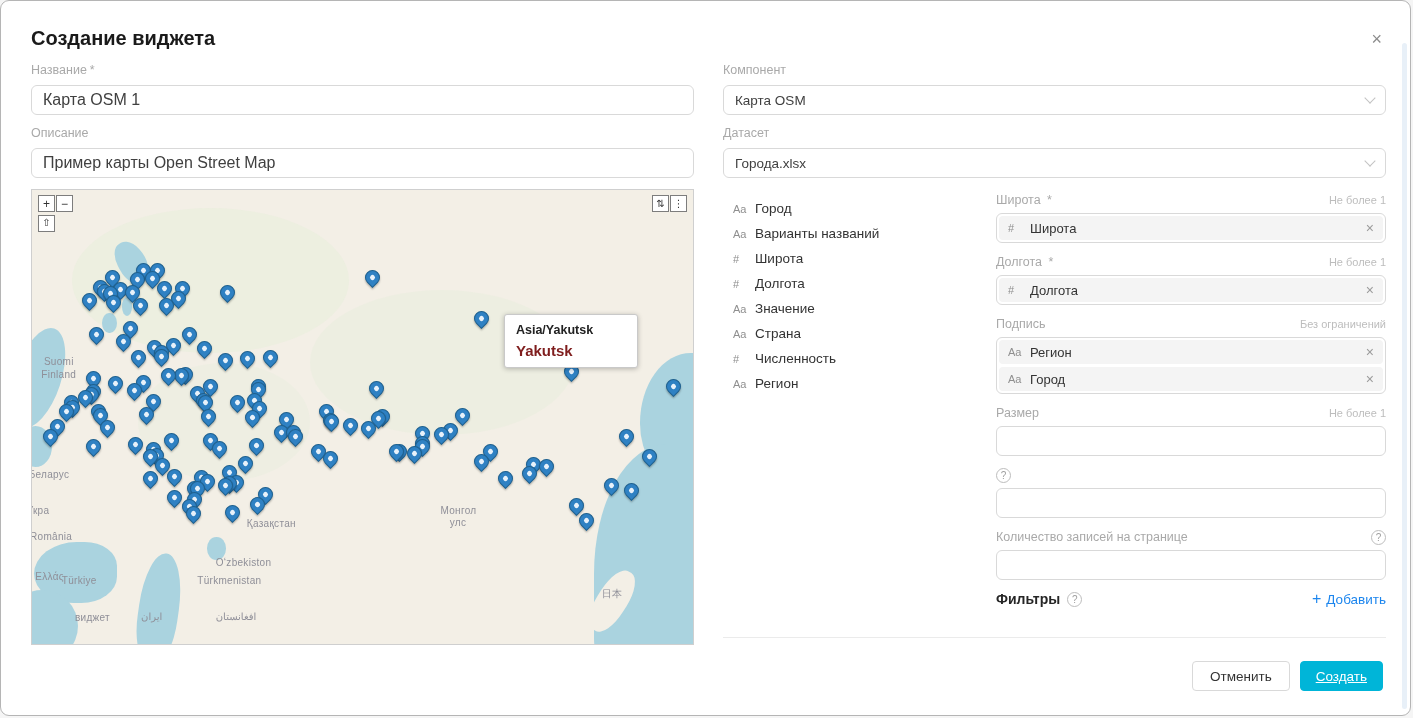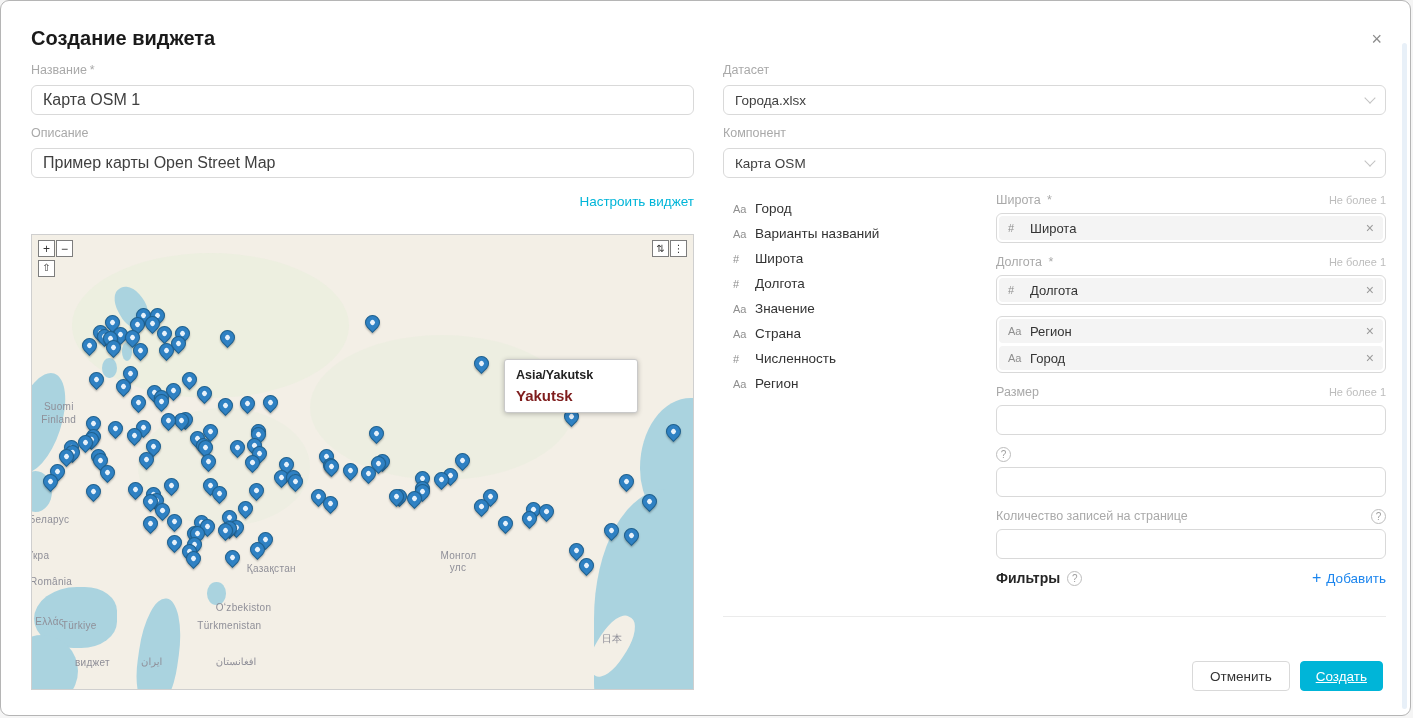--- a/index.html
+++ b/index.html
@@ -142,23 +142,20 @@
   <div class="left-col">
     <div class="fgroup">
       <div class="lab">
         <span>Название</span><span class="req">*</span>
       </div>
       <input class="text-input" type="text" value="Карта OSM 1" style="">
     </div>
     <div class="fgroup">
       <div class="lab">Описание</div>
       <input class="text-input" type="text" value="Пример карты Open Street Map" style="">
-    </div>
-    <div class="configure-row">
-      <a class="configure-link">Настроить виджет</a>
     </div>
 
     <div class="map">
       <div class="green g1"></div>
       <div class="green g2"></div>
       <div class="green g3"></div>
       <div class="water w-bothnia"></div>
       <div class="water w-baltic"></div>
       <div class="water w-whitesea"></div>
       <div class="water w-ladoga"></div>
@@ -335,30 +332,30 @@
       </div>
       <div class="map-ctl-tr">
         <button class="map-btn">⇅</button>
         <button class="map-btn">⋮</button>
       </div>
     </div>
   </div>
 
   <div class="right-col">
     <div class="fgroup">
+      <div class="lab">Компонент</div>
+      <div class="select-box">
+        <span>Карта OSM</span>
+        <span class="chev"></span>
+      </div>
+    </div>
+    <div class="fgroup">
       <div class="lab">Датасет</div>
       <div class="select-box">
         <span>Города.xlsx</span>
-        <span class="chev"></span>
-      </div>
-    </div>
-    <div class="fgroup">
-      <div class="lab">Компонент</div>
-      <div class="select-box">
-        <span>Карта OSM</span>
         <span class="chev"></span>
       </div>
     </div>
 
     <div class="cols">
       <div class="fields-col">
           <div class="field-item">
             <span class="fi-icon">Aa</span>
             <span class="fi-name">Город</span>
           </div>
@@ -413,20 +410,24 @@
               </div>
               <div class="zone-box filled">
                 <div class="chip">
                   <span class="chip-icon">#</span>
                   <span class="chip-name">Долгота</span>
                   <span class="chip-x">×</span>
                 </div>
               </div>
             </div>
             <div class="zone">
+              <div class="zone-head">
+                <span class="zone-label">Подпись</span>
+                <span class="zone-hint">Без ограничений</span>
+              </div>
               <div class="zone-box filled">
                 <div class="chip">
                   <span class="chip-icon">Aa</span>
                   <span class="chip-name">Регион</span>
                   <span class="chip-x">×</span>
                 </div>
                 <div class="chip">
                   <span class="chip-icon">Aa</span>
                   <span class="chip-name">Город</span>
                   <span class="chip-x">×</span>

